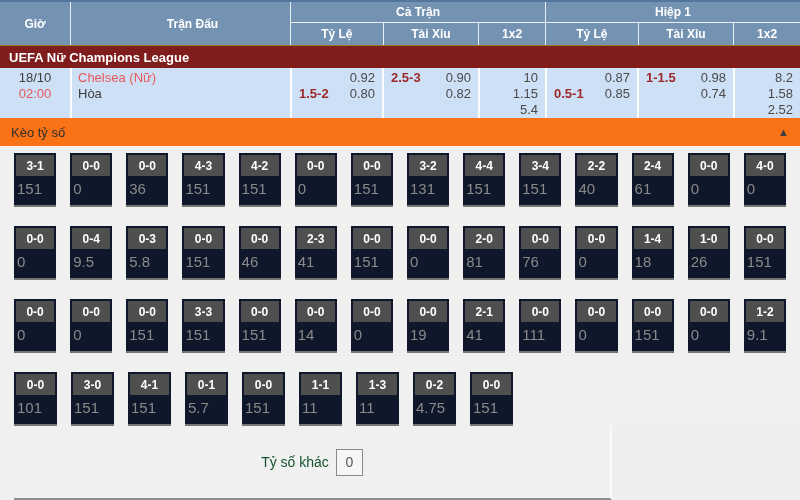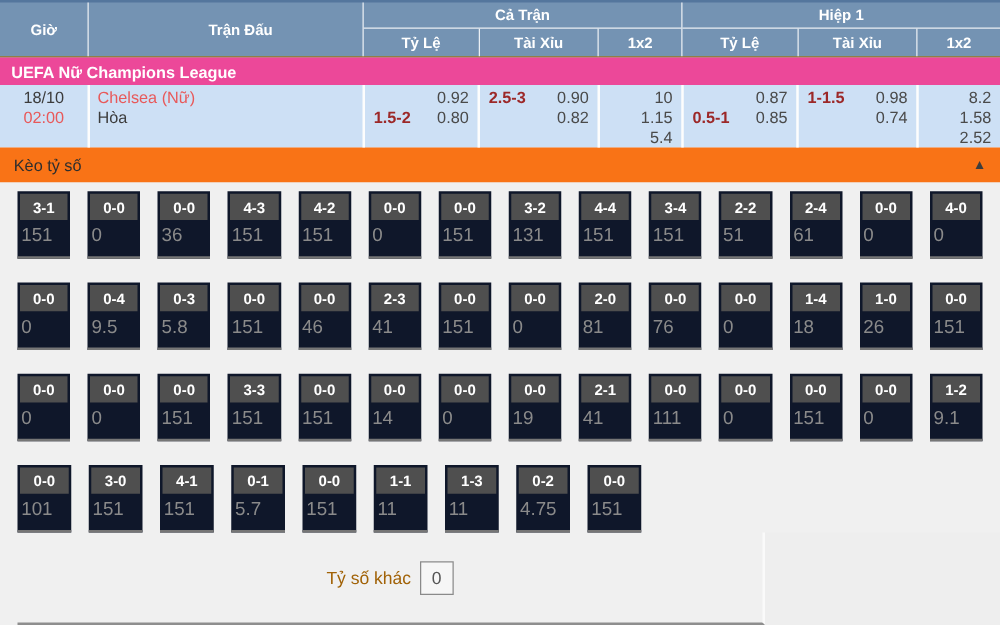--- a/index.html
+++ b/index.html
@@ -21,21 +21,21 @@
   .hgroup   { width:255px; border-left:1px solid rgba(255,255,255,.85); display:flex; flex-direction:column; }
   .hgroup-label { height:21px; display:flex; align-items:center; justify-content:center;
                   border-bottom:1px solid rgba(255,255,255,.85); }
   .hsub { display:flex; flex:1;justify-content:center; }
   .hsub .th-cell { height:100%; }
   .w-hdp { width:92px; }
   .w-ou  { width:96px; border-left:1px solid rgba(255,255,255,.85); }
   .w-x12 { width:67px; border-left:1px solid rgba(255,255,255,.85); }
   
   .league {
-    height:22px; background:#ec4899; color:#fff; font-weight:bold;
+    height:22px; background:#7f1d1d; color:#fff; font-weight:bold;
     font-size:13px; display:flex; align-items:center; padding-left:9px;
   }
   
   .mrow { display:flex; background:#cde0f5; height:50px; font-size:13px; color:#3c3c3c; }
   .mcol { padding-top:2px; }
   .c-time  { width:70px; text-align:center; line-height:16px; }
   .c-match { width:220px; border-left:2px solid #fdfdfd; padding-left:6px; line-height:16px; }
   .c-odds  { border-left:2px solid #fdfdfd; display:flex; flex-direction:column; }
   .oline { display:flex; padding:0 7px; line-height:16px; }
   .oline .lbl { color:#9c2828; font-weight:bold; }
@@ -61,21 +61,21 @@
   }
   .sodds { padding:4px 0 0 3px; font-size:15px; color:#8a8a8a; }
   
   .footer { display:flex; height:74px; background:#f0f0f0; }
   .footer-left {
     margin-left:14px; width:598px; border-bottom:2px solid #8e8e8e;
     border-right:2px solid #fafafa;
     display:flex; align-items:center; justify-content:center; gap:7px;
   }
   .footer-right { flex:1; background:#eeeeee; }
-  .other-label { font-size:14px; color:#a16207; }
+  .other-label { font-size:14px; color:#14532d; }
   .other-box {
     width:27px; height:27px; background:#f6f6f6; border:1px solid #8a8a8a;
     display:flex; align-items:center; justify-content:center;
     font-size:14px; color:#555; cursor:pointer;
   }
 </style>
 </head>
 <body>
 
 <div class="thead">
@@ -212,21 +212,21 @@
       <div class="scell">
         <div class="sbadge">4-4</div>
         <div class="sodds">151</div>
       </div>
       <div class="scell">
         <div class="sbadge">3-4</div>
         <div class="sodds">151</div>
       </div>
       <div class="scell">
         <div class="sbadge">2-2</div>
-        <div class="sodds">51</div>
+        <div class="sodds">40</div>
       </div>
       <div class="scell">
         <div class="sbadge">2-4</div>
         <div class="sodds">61</div>
       </div>
       <div class="scell">
         <div class="sbadge">0-0</div>
         <div class="sodds">0</div>
       </div>
       <div class="scell">

